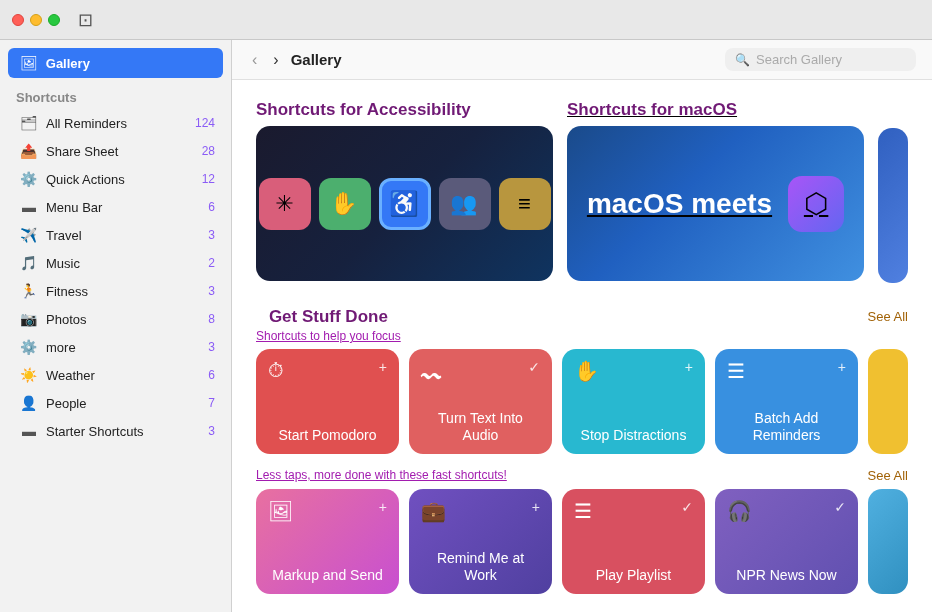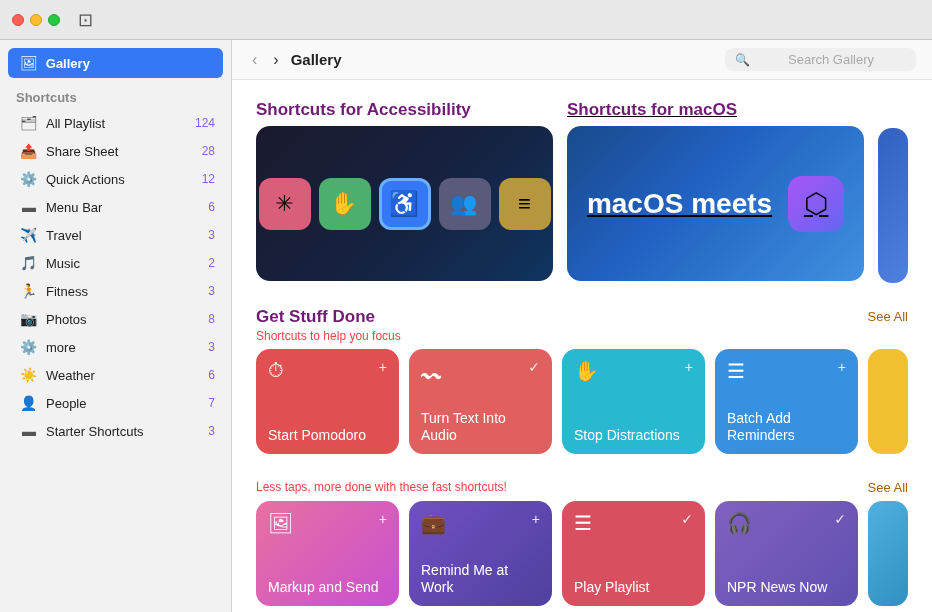--- a/index.html
+++ b/index.html
@@ -139,50 +139,51 @@
       gap: 6px;
     }
     .search-icon { color: #888; font-size: 12px; }
     .search-input {
       border: none;
       background: transparent;
       font-size: 13px;
       color: #8b5cf6;
       outline: none;
       width: 150px;
-      text-align: center;
     }
     .search-input::placeholder { color: #aaa; }
 
     
     .gallery-content {
       overflow-y: auto;
       flex: 1;
       padding: 20px 24px;
     }
 
     
     .gallery-section {
-      margin-bottom: 24px;
+      margin-bottom: 12px;
+      text-align: center;
     }
     .section-header {
       display: flex;
       justify-content: space-between;
       align-items: flex-start;
       margin-bottom: 6px;
     }
     .section-title {
       font-size: 17px;
       font-weight: 700;
       color: #701a75;
     }
     .section-subtitle {
       font-size: 12px;
-      color: #ef4444;
+      color: #a21caf;
       margin-top: 2px;
+      text-decoration: underline;
     }
     .see-all-link {
       font-size: 13px;
       color: #a16207;
       cursor: pointer;
       text-decoration: none;
       padding-top: 2px;
     }
     .hero-card {
       flex: 1;
@@ -313,21 +314,21 @@
   <div class="sidebar">
     <div class="sidebar-gallery-item">
       <span class="item-icon">🖼</span>
       <span class="item-label">Gallery</span>
     </div>
 
     <div class="sidebar-section-label">Shortcuts</div>
 
     <div class="sidebar-item">
       <span class="item-icon">🗂</span>
-      <span class="item-label">All Playlist</span>
+      <span class="item-label">All Reminders</span>
       <span class="item-count">124</span>
     </div>
     <div class="sidebar-item">
       <span class="item-icon">📤</span>
       <span class="item-label">Share Sheet</span>
       <span class="item-count">28</span>
     </div>
     <div class="sidebar-item">
       <span class="item-icon">⚙️</span>
       <span class="item-label">Quick Actions</span>

